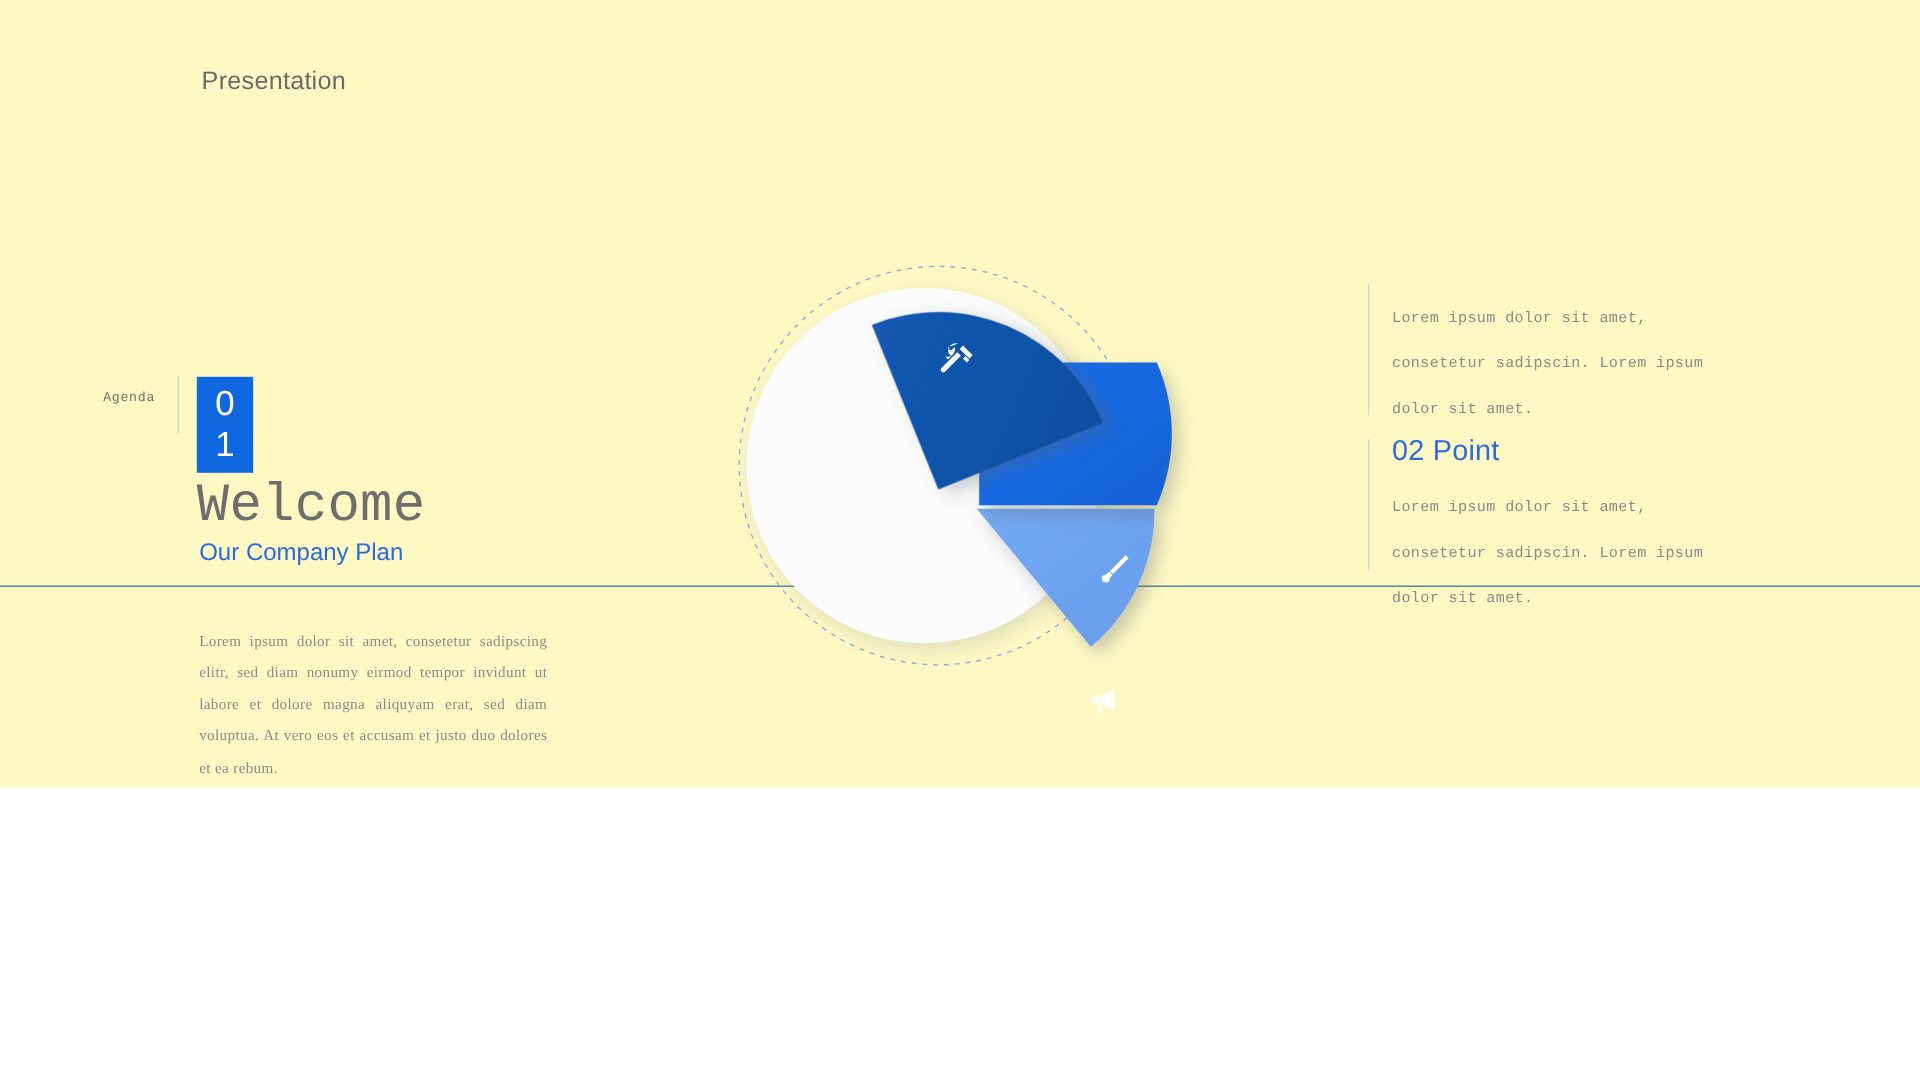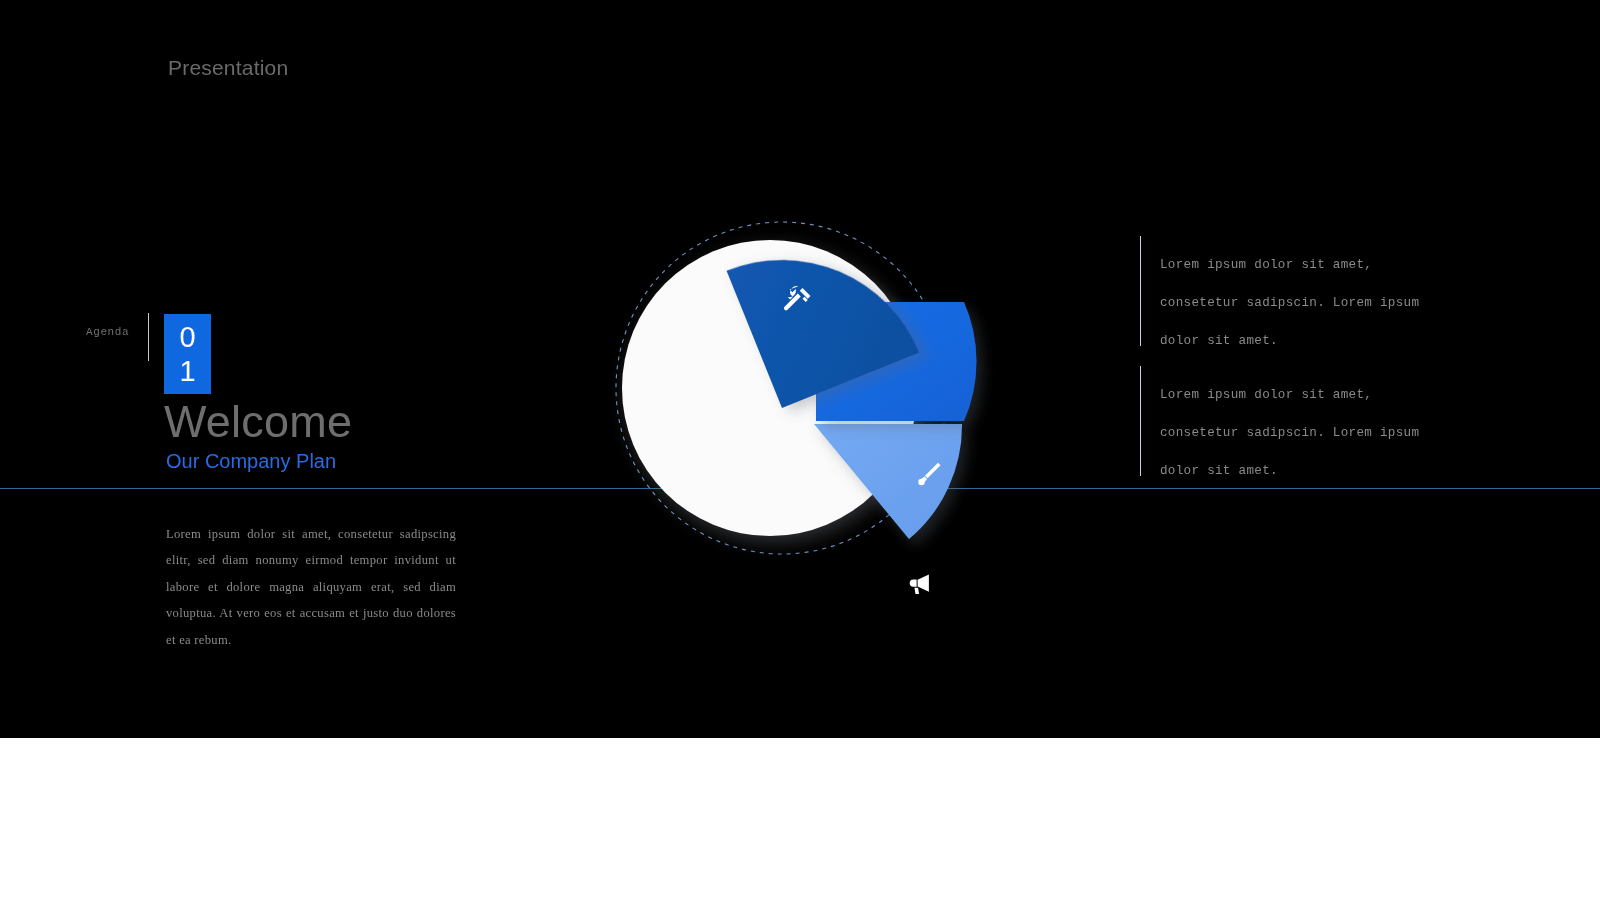--- a/index.html
+++ b/index.html
@@ -9,22 +9,22 @@
   }
   body {
     width: 1600px;
     height: 900px;
     overflow: hidden;
     font-family: "Liberation Sans", sans-serif;
   }
   #slide {
     position: relative;
     width: 1600px;
-    height: 738px;
-    background: #000000;
+    height: 656px;
+    background: #fef9c3;
     overflow: hidden;
   }
 
   
   .kicker {
     position: absolute;
     left: 168px;
     top: 56px;
     font-size: 21px;
     color: #6a6a6a;
@@ -83,21 +83,21 @@
   .num-box .d2 { margin-top: 5px; }
 
   .title-main {
     position: absolute;
     left: 164px;
     top: 396px;
     font-size: 45px;
     color: #6e6e6e;
     font-weight: 400;
     letter-spacing: 0.2px;
-    font-family: Liberation Sans, sans-serif;
+    font-family: Liberation Mono, monospace;
   }
   .title-sub {
     position: absolute;
     left: 166px;
     top: 450px;
     font-size: 20px;
     color: #2a6ae0;
     font-weight: 400;
     font-family: "Liberation Sans", sans-serif;
   }
@@ -181,20 +181,21 @@
 
   <div class="left-body">Lorem ipsum dolor sit amet, consetetur sadipscing elitr, sed diam nonumy eirmod tempor invidunt ut labore et dolore magna aliquyam erat, sed diam voluptua. At vero eos et accusam et justo duo dolores et ea rebum.</div>
 
   <div class="point" id="point-1">
     <div class="bar"></div>
     <p>Lorem ipsum dolor sit amet, consetetur sadipscin. Lorem ipsum dolor sit amet.</p>
   </div>
 
   <div class="point" id="point-2">
     <div class="bar"></div>
+    <h3>02 Point</h3>
     <p>Lorem ipsum dolor sit amet, consetetur sadipscin. Lorem ipsum dolor sit amet.</p>
   </div>
 
   <div class="pie-wrap">
     <svg width="510" height="510" viewBox="0 0 510 510" xmlns="http://www.w3.org/2000/svg">
       <defs>
         <filter id="segShadow" x="-40%" y="-40%" width="190%" height="190%">
           <feDropShadow dx="6" dy="7" stdDeviation="7" flood-color="#5d6470" flood-opacity="0.33"></feDropShadow>
         </filter>
         <filter id="baseShadow" x="-30%" y="-30%" width="170%" height="170%">

